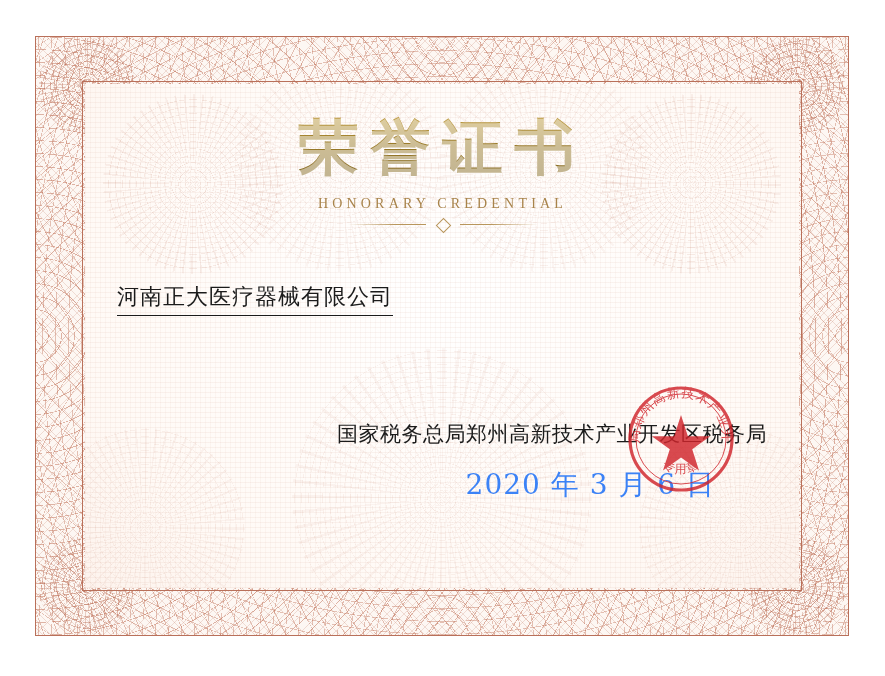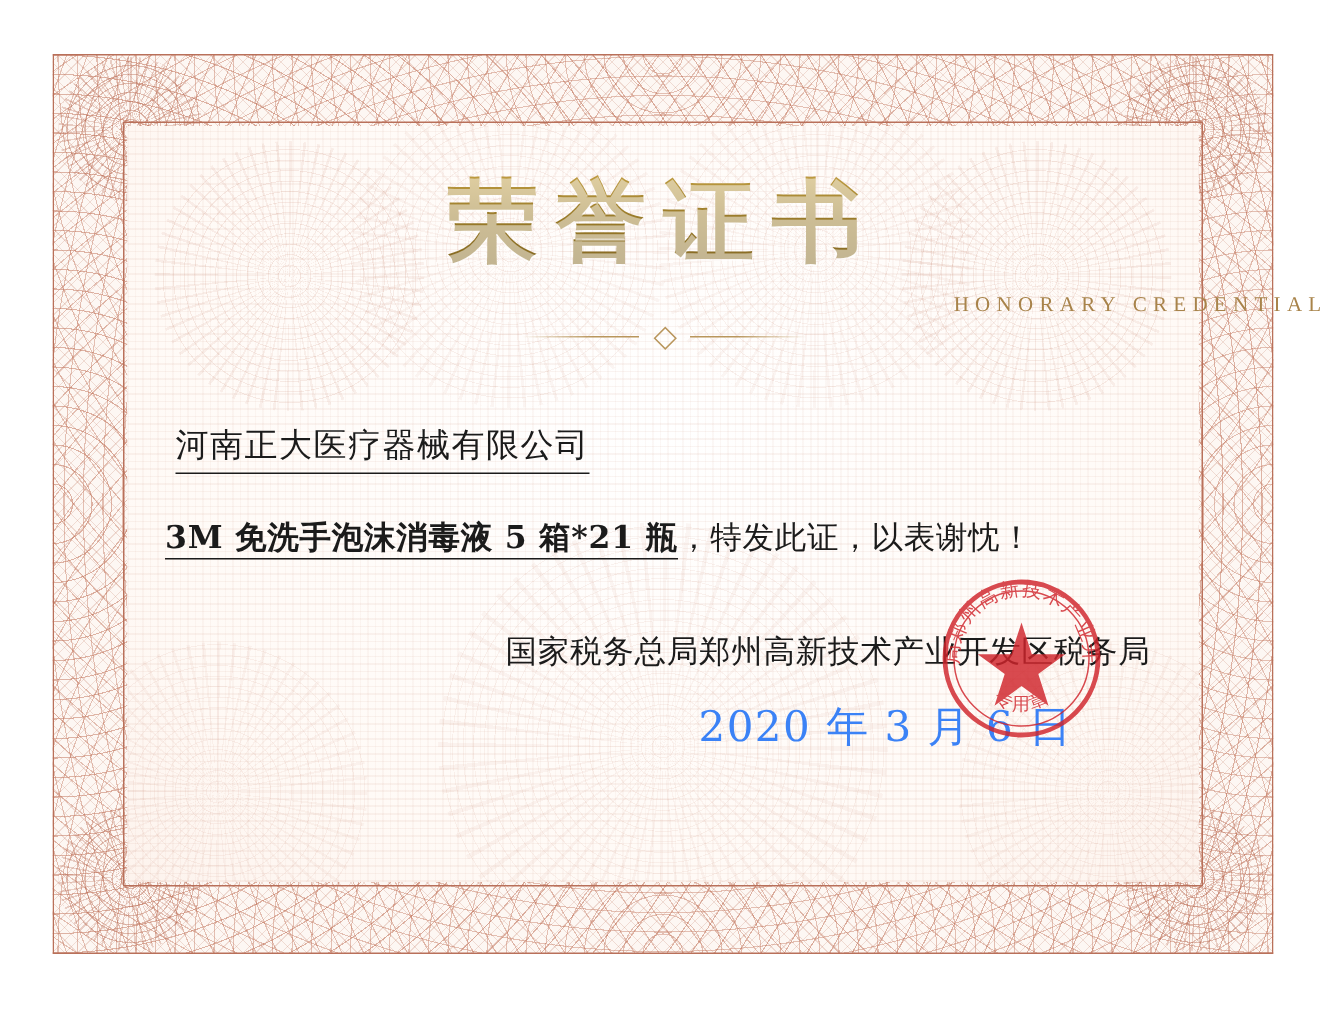--- a/index.html
+++ b/index.html
@@ -132,21 +132,21 @@
     background-clip: text;
     -webkit-text-fill-color: transparent;
     text-shadow: 0 1px 0 rgba(255,255,255,0.5);
     white-space: nowrap;
   }
 
   .cert-subtitle {
     position: absolute;
     left: 0; right: 0;
     top: 196px;
-    text-align: right;
+    text-align: center;
     font-family: "Liberation Serif", serif;
     font-size: 14px;
     letter-spacing: 4.2px;
     color: #a8834a;
     white-space: nowrap;
   }
 
   .subtitle-rule {
     position: absolute;
     top: 218px;
@@ -295,23 +295,20 @@
 
     <div class="subtitle-rule">
       <div class="line left"></div>
       <div class="diamond"></div>
       <div class="line right"></div>
     </div>
 
     <div class="recipient">河南正大医疗器械有限公司</div>
 
 
-    <div class="body-line-2">
-      <span class="donation">3M 免洗手泡沫消毒液 5 箱*21 瓶</span><span>，特发此证，以表谢忱！</span>
-    </div>
 
     <div class="issuer">国家税务总局郑州高新技术产业开发区税务局</div>
 
     <div class="issue-date">2020 年 3 月 6 日</div>
 
     <div class="official-seal">
       <svg width="108" height="108" viewBox="0 0 108 108" aria-hidden="true">
         <defs>
           <path id="sealTopArc" d="M 12,54 A 42,42 0 0 1 96,54"></path>
           <path id="sealBottomArc" d="M 20,54 A 34,34 0 0 0 88,54"></path>

